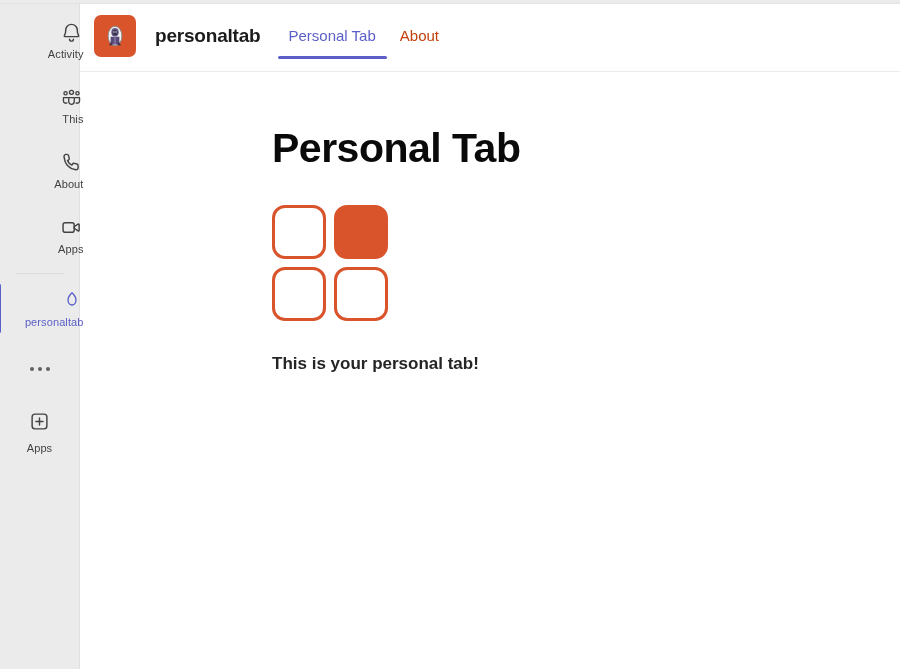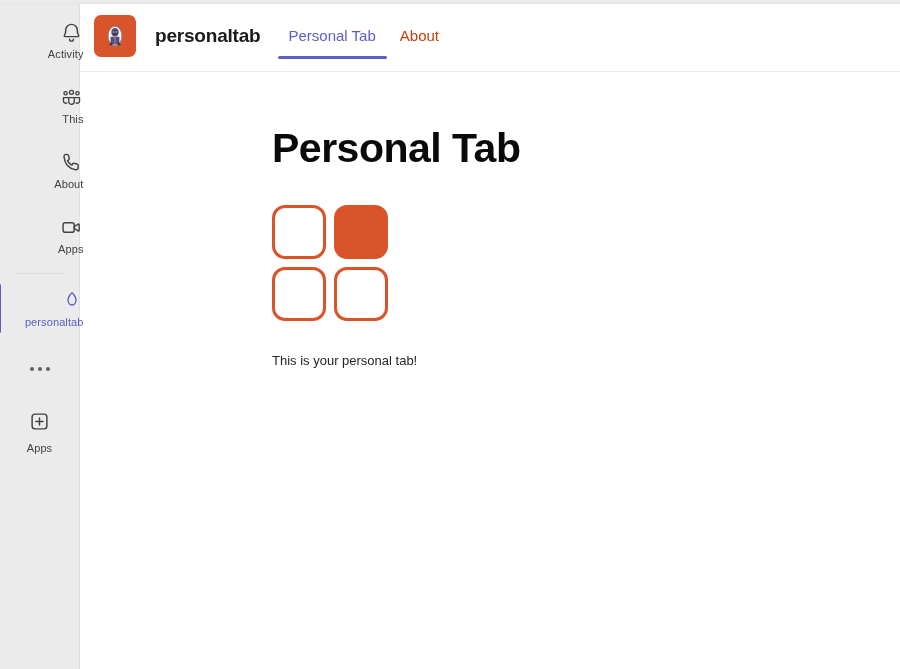--- a/index.html
+++ b/index.html
@@ -225,23 +225,24 @@
     border: 3px solid #d9532b;
     background: #ffffff;
   }
 
   .hello-cell.filled {
     background: #d9532b;
     border-color: #d9532b;
   }
 
   .tab-text {
-    font-size: 13px;
+    font-size: 17px;
     color: #252525;
     line-height: 1.3;
+    font-weight: bold;
   }
 </style>
 </head>
 <body>
 
 <div class="top-strip"></div>
 
 <nav class="rail">
 
   <div class="rail-item">

